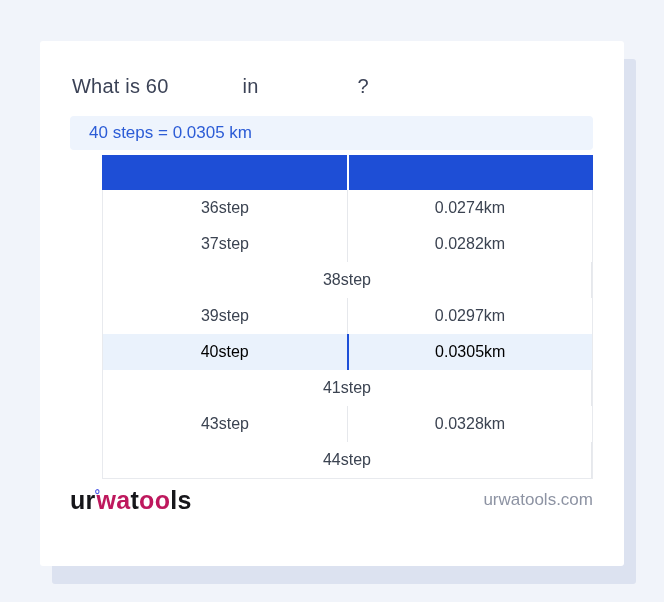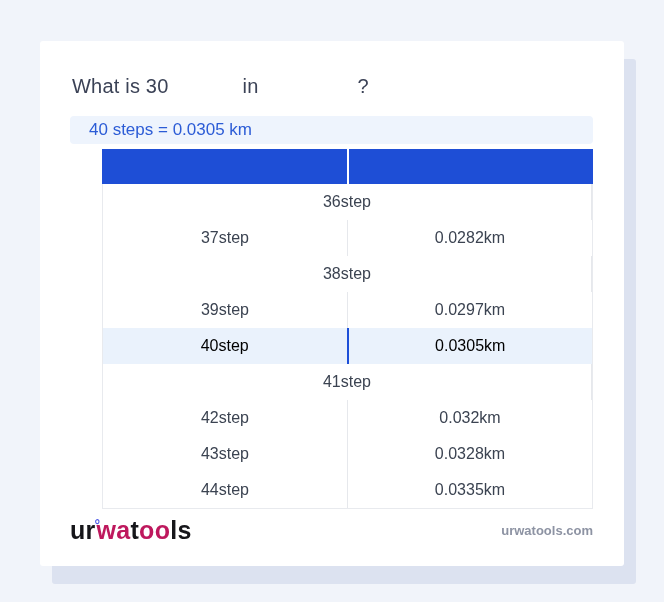--- a/index.html
+++ b/index.html
@@ -25,21 +25,21 @@
     font-weight: 400;
     color: #3b4256;
     letter-spacing: 0.2px;
     margin-left: 2px;
     white-space: nowrap;
   }
   .title .t2 { margin-left: 74px; }
   .title .t3 { margin-left: 99px; }
   .result-box {
     margin-top: 16px;
-    height: 28px;
+    height: 34px;
     background: #eef4fd;
     border-radius: 4px;
     display: flex;
     align-items: center;
     padding-left: 19px;
     font-size: 17px;
     color: #2c5cd6;
   }
   .table { margin-top: 5px; padding-left: 32px; }
   .thead {
@@ -81,74 +81,69 @@
     white-space: nowrap;
   }
   .logo .blue { color: #be185d; }
   .logo .mark {
     font-size: 14px;
     color: #4f5be7;
     vertical-align: 9px;
     margin: 0 -4px 0 -1px;
   }
   .site {
-    font-size: 13px;
+    font-size: 17px;
     color: #8d93a3;
-    font-weight: bold;
   }
 </style>
 </head>
 <body>
 
 <div class="card">
 
-  <h1 class="title"><span>What is 30</span><span class="t2">in</span><span class="t3">?</span></h1>
+  <h1 class="title"><span>What is 60</span><span class="t2">in</span><span class="t3">?</span></h1>
 
   <div class="result-box">
     <span>40 steps = 0.0305 km</span>
   </div>
 
   <div class="table">
     <div class="thead">
       <div class="th"></div>
       <div class="th"></div>
     </div>
     <div class="tbody">
         <div class="tr">
           <div class="td">36step</div>
+          <div class="td">0.0274km</div>
         </div>
         <div class="tr">
           <div class="td">37step</div>
           <div class="td">0.0282km</div>
         </div>
         <div class="tr">
           <div class="td">38step</div>
         </div>
         <div class="tr">
           <div class="td">39step</div>
           <div class="td">0.0297km</div>
         </div>
         <div class="tr hl">
           <div class="td">40step</div>
           <div class="td">0.0305km</div>
         </div>
         <div class="tr">
           <div class="td">41step</div>
         </div>
         <div class="tr">
-          <div class="td">42step</div>
-          <div class="td">0.032km</div>
-        </div>
-        <div class="tr">
           <div class="td">43step</div>
           <div class="td">0.0328km</div>
         </div>
         <div class="tr">
           <div class="td">44step</div>
-          <div class="td">0.0335km</div>
         </div>
       </div>
   </div>
 
   <div class="footer">
     <div class="logo"><span>ur</span><span class="mark">°</span><span class="blue">wa</span><span>t</span><span class="blue">oo</span><span>ls</span></div>
     <div class="site">urwatools.com</div>
   </div>
 
 </div>

